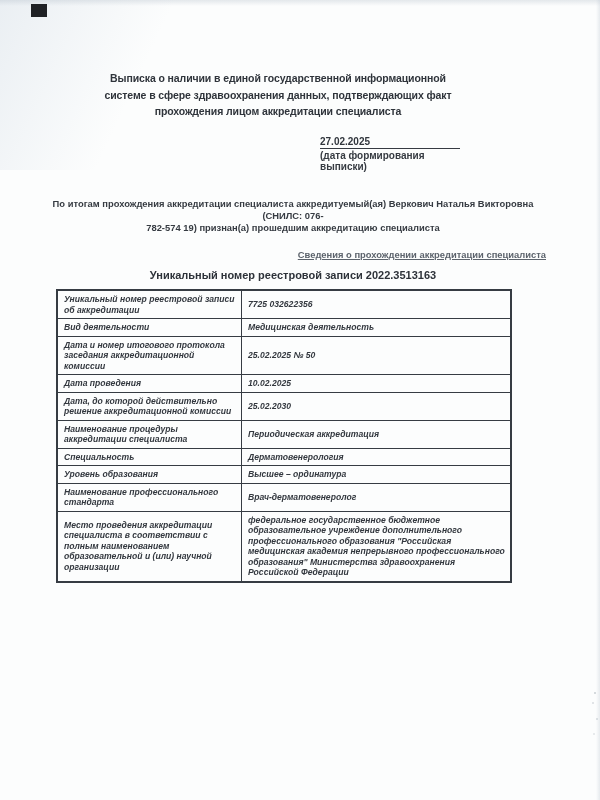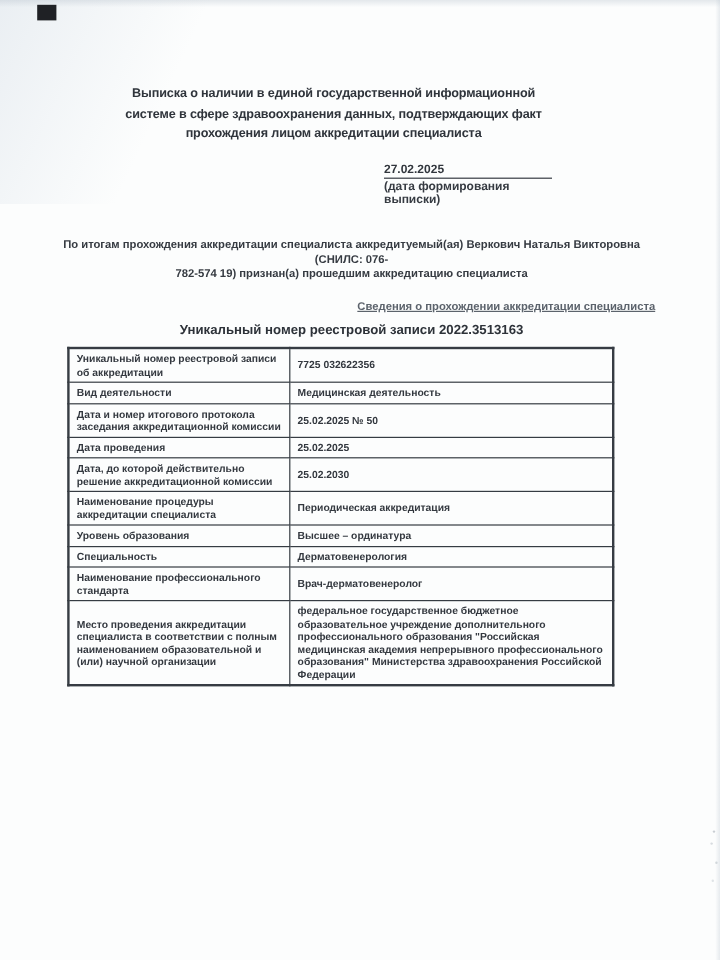--- a/index.html
+++ b/index.html
@@ -91,20 +91,21 @@
   table.acc-table {
     margin-top: 8px;
     margin-left: 16px;
     width: 456px;
     border-collapse: collapse;
     border: 2px solid #363c43;
     font-size: 8.6px;
     line-height: 10.5px;
     color: #33383f;
     table-layout: fixed;
+    font-style: italic;
   }
   table.acc-table td {
     border: 1.5px solid #363c43;
     padding: 3px 5px 3px 6px;
     vertical-align: middle;
     word-wrap: break-word;
   }
   td.cell-label { width: 172px; }
 </style>
 </head>
@@ -147,37 +148,37 @@
         <tr>
           <td class="cell-label">Вид деятельности</td>
           <td class="cell-value">Медицинская деятельность</td>
         </tr>
         <tr>
           <td class="cell-label">Дата и номер итогового протокола заседания аккредитационной комиссии</td>
           <td class="cell-value">25.02.2025 № 50</td>
         </tr>
         <tr>
           <td class="cell-label">Дата проведения</td>
-          <td class="cell-value">25.02.2025</td>
+          <td class="cell-value">10.02.2025</td>
         </tr>
         <tr>
           <td class="cell-label">Дата, до которой действительно решение аккредитационной комиссии</td>
           <td class="cell-value">25.02.2030</td>
         </tr>
         <tr>
           <td class="cell-label">Наименование процедуры аккредитации специалиста</td>
           <td class="cell-value">Периодическая аккредитация</td>
         </tr>
         <tr>
+          <td class="cell-label">Специальность</td>
+          <td class="cell-value">Дерматовенерология</td>
+        </tr>
+        <tr>
           <td class="cell-label">Уровень образования</td>
           <td class="cell-value">Высшее – ординатура</td>
-        </tr>
-        <tr>
-          <td class="cell-label">Специальность</td>
-          <td class="cell-value">Дерматовенерология</td>
         </tr>
         <tr>
           <td class="cell-label">Наименование профессионального стандарта</td>
           <td class="cell-value">Врач-дерматовенеролог</td>
         </tr>
         <tr>
           <td class="cell-label">Место проведения аккредитации специалиста в соответствии с полным наименованием образовательной и (или) научной организации</td>
           <td class="cell-value">федеральное государственное бюджетное образовательное учреждение дополнительного профессионального образования "Российская медицинская академия непрерывного профессионального образования" Министерства здравоохранения Российской Федерации</td>
         </tr>
       </tbody>

